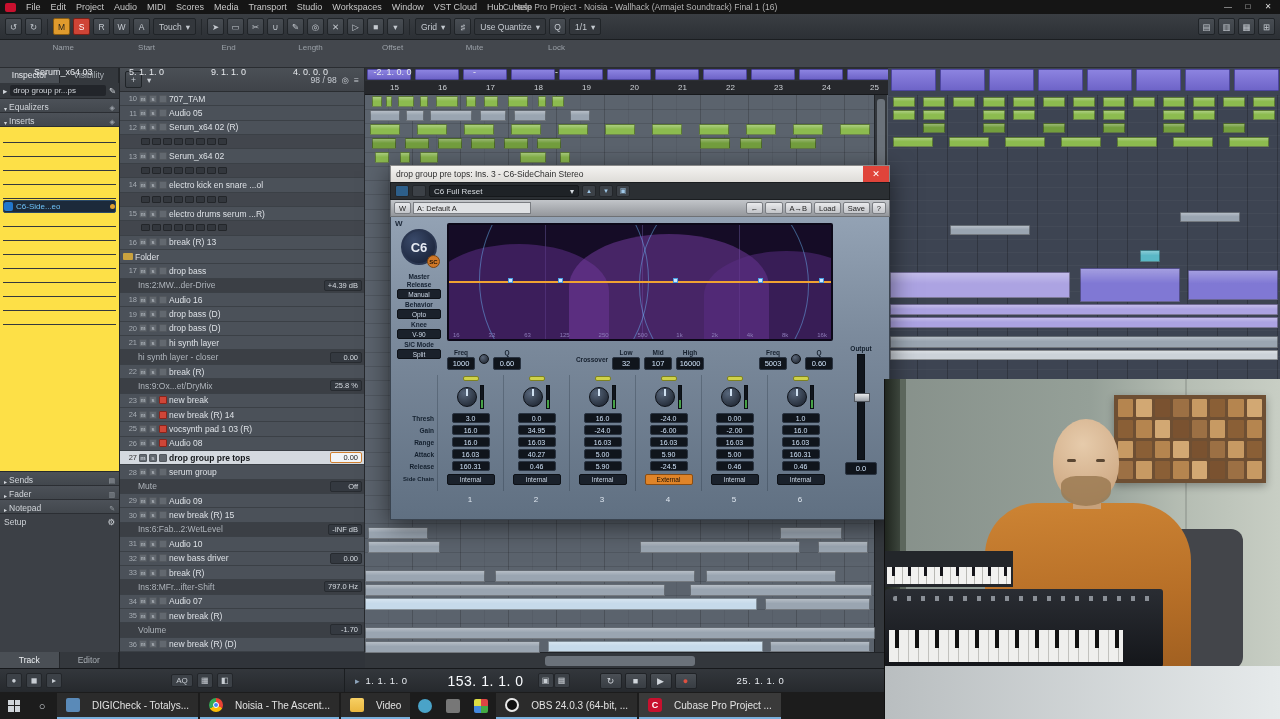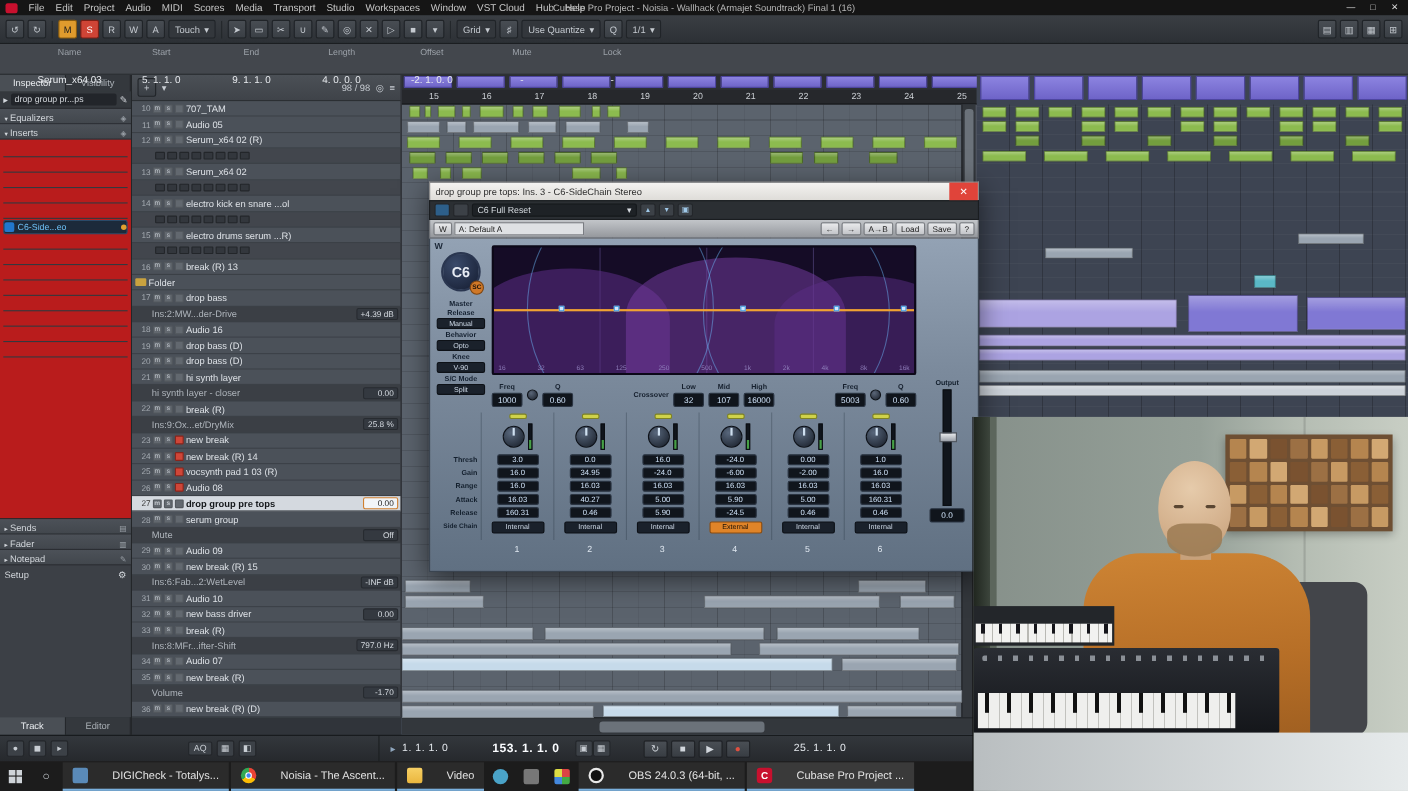--- a/index.html
+++ b/index.html
@@ -28,21 +28,21 @@
 .if-v{font-size:9px;color:#e8ebef;text-align:center;margin-top:15px;white-space:nowrap}
 
 .inspector{position:absolute;top:68px;left:0;width:120px;height:600px;background:#3c4046;border-right:1px solid #232629;z-index:15;font-size:8.5px;color:#d2d6db}
 .insp-tabs{display:flex;height:15px;background:#2f3338}
 .insp-tab{flex:1;text-align:center;line-height:15px;font-size:8.5px;color:#aab0b6;background:#34383d;border-right:1px solid #24272b}
 .insp-tab.act{background:#4a4f55;color:#e8ebef}
 .insp-track{display:flex;align-items:center;gap:3px;height:16px;padding:0 3px;background:#34383d;border-bottom:1px solid #26292d}
 .insp-track .pill{flex:1;background:#22252a;border-radius:2px;padding:1px 3px;font-size:8px;white-space:nowrap;overflow:hidden}
 .insp-sec{height:14px;display:flex;align-items:flex-end;padding:0 4px;background:linear-gradient(#4c5158,#42474d);border-bottom:1px solid #2b2e33;font-size:8.5px}
 .insp-sec .ico{margin-left:auto;font-size:7px;color:#9aa0a7}
-.insp-body{background:#b91c1c;height:345px;border-bottom:1px solid #26292d;padding-top:2px}
+.insp-body{background:#fde047;height:345px;border-bottom:1px solid #26292d;padding-top:2px}
 .slot{height:13px;margin:1px 3px;border-bottom:1px solid #34383e;display:flex;align-items:center;gap:3px;font-size:8px;color:#8d939a}
 .slot.active{background:#1c2a3a;border:1px solid #2a4a68;border-radius:2px;color:#6fc2f7}
 .slot .pw{width:9px;height:9px;background:#2277cc;border-radius:2px;flex:none}
 .slot .dot{margin-left:auto;width:5px;height:5px;border-radius:50%;background:#e0a030;flex:none}
 .insp-setup{display:flex;align-items:center;height:15px;padding:0 4px;color:#cfd3d8}
 .insp-bottom{position:absolute;bottom:0;left:0;right:0;display:flex;height:16px;background:#2f3338}
 .insp-btab{flex:1;text-align:center;line-height:16px;font-size:8.5px;background:#34383d;color:#a9afb5;border-right:1px solid #24272b}
 .insp-btab.act{background:#4a4f55;color:#eceff2}
 
 .tracklist{position:absolute;top:68px;left:120px;width:245px;height:584px;background:#41454b;z-index:15;border-right:1px solid #26292d}
@@ -126,29 +126,29 @@
 .c6-nums div{flex:1;text-align:center}
 .c6-out{position:absolute;right:4px;top:128px;width:48px;height:170px;display:flex;flex-direction:column;align-items:center;font-size:6.5px;color:#14202e;font-weight:bold}
 .c6-fader{width:8px;height:106px;background:#10151c;border:1px solid #0a0e13;position:relative;margin:2px 0}
 .c6-fader i{position:absolute;left:-4px;width:16px;height:9px;background:linear-gradient(#e8eaec,#9aa0a8);border:1px solid #50565e;top:38px;display:block}
 
 .transport{position:absolute;left:0;top:668px;width:1280px;height:24px;background:linear-gradient(#33373c,#26292d);border-top:1px solid #17191c;z-index:16;display:flex;align-items:center;font-size:9px;color:#c8cdd3}
 .tr-left{width:345px;display:flex;align-items:center;gap:4px;padding:0 6px;border-right:1px solid #1b1e21;height:100%;flex:none}
 .tr-ic{width:16px;height:15px;background:#3c4147;border:1px solid #23262a;border-radius:2px;display:flex;align-items:center;justify-content:center;font-size:8px;flex:none}
 .tr-aq{background:#3c4147;border:1px solid #23262a;border-radius:2px;padding:1px 4px;font-size:8px;flex:none}
 .tr-time{font-size:9.5px;color:#e6eaef;letter-spacing:.5px;white-space:nowrap}
-.tr-pos{font-size:11px;color:#fafcff;font-weight:bold;letter-spacing:.5px;white-space:nowrap}
+.tr-pos{font-size:14px;color:#fafcff;font-weight:normal;letter-spacing:.5px;white-space:nowrap}
 .tr-btn{width:22px;height:16px;background:linear-gradient(#4a4f55,#383d43);border:1px solid #202327;border-radius:2px;display:flex;align-items:center;justify-content:center;font-size:9px;color:#d2d7dd;flex:none}
 .tr-btn.rec{color:#e05040}
 
 .taskbar{position:absolute;left:0;top:692px;width:1280px;height:27px;background:#1c1c1c;z-index:17;display:flex;align-items:stretch}
 .tk-ic{width:28px;display:flex;align-items:center;justify-content:center;color:#cfd4d9;font-size:11px;flex:none}
 .tk-win{width:12px;height:12px;display:grid;grid-template-columns:1fr 1fr;gap:1px}
 .tk-win i{background:#cfd4d9;display:block}
-.tk-app{display:flex;align-items:center;gap:22px;padding:0 9px;margin:1px 1px 0 1px;background:#2b2b2b;border-bottom:2px solid #7ab0dd;max-width:160px;min-width:0}
+.tk-app{display:flex;align-items:center;gap:12px;padding:0 9px;margin:1px 1px 0 1px;background:#2b2b2b;border-bottom:2px solid #7ab0dd;max-width:160px;min-width:0}
 .tk-app.act{background:#3a3a3a}
 .tk-app span{font-size:10px;color:#e2e2e2;white-space:nowrap;overflow:hidden;text-overflow:ellipsis}
 .aic{width:14px;height:14px;flex:none}
 .aic.digicheck{background:#5a8ab8;border-radius:2px}
 .aic.chrome{border-radius:50%;background:conic-gradient(#ea4335 0 33%,#fbbc05 0 66%,#34a853 0 100%);position:relative}
 .aic.chrome:after{content:"";position:absolute;inset:4px;background:#4285f4;border:1.5px solid #fff;border-radius:50%}
 .aic.folder{background:linear-gradient(#f7d064,#eab63e);border-radius:2px}
 .aic.obs{background:#101010;border-radius:50%;border:2px solid #e8e8e8}
 .aic.cubase{background:#c8102e;border-radius:3px;color:#fff;font-size:9px;display:flex;align-items:center;justify-content:center;font-weight:bold}
 .aic.pin1{background:#4aa3c8;border-radius:50%}

